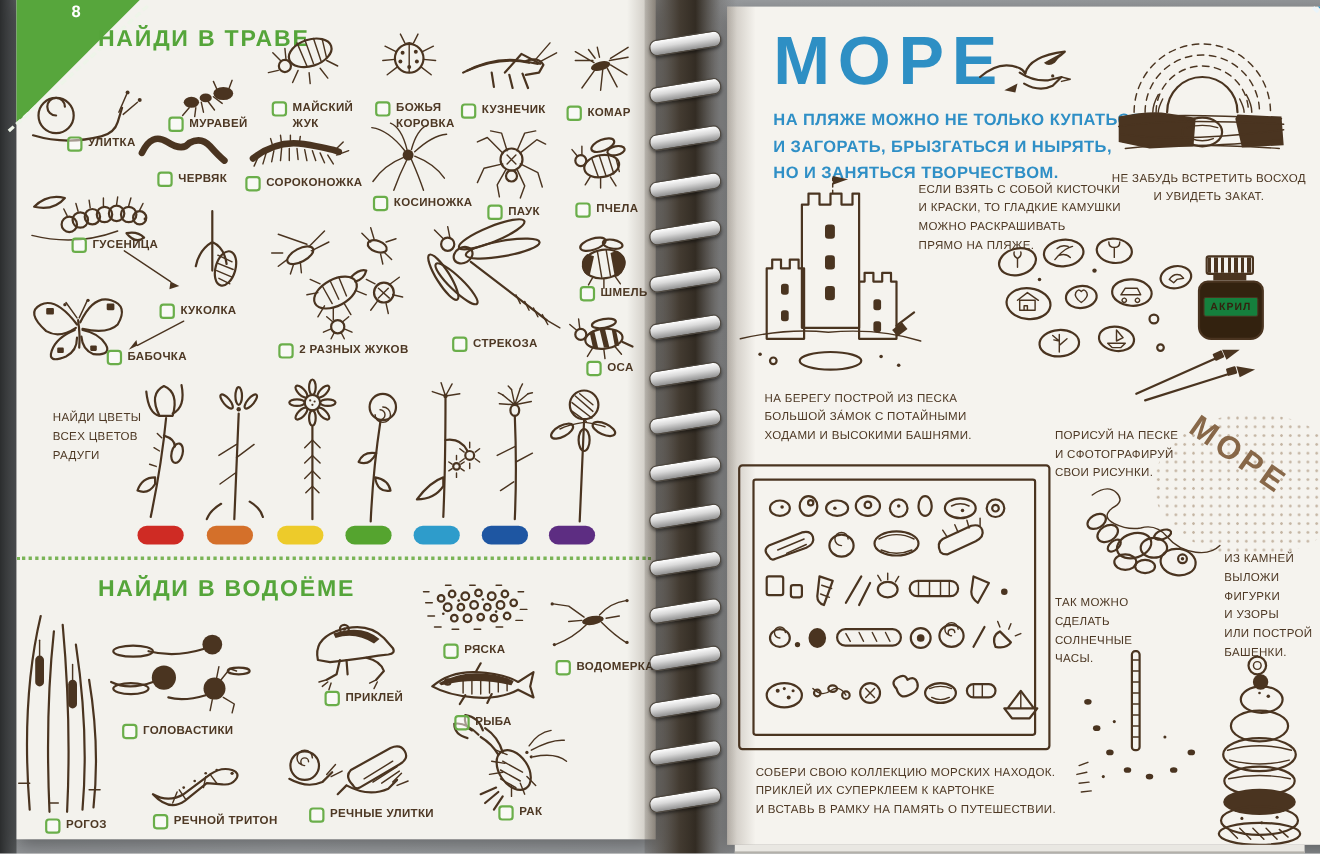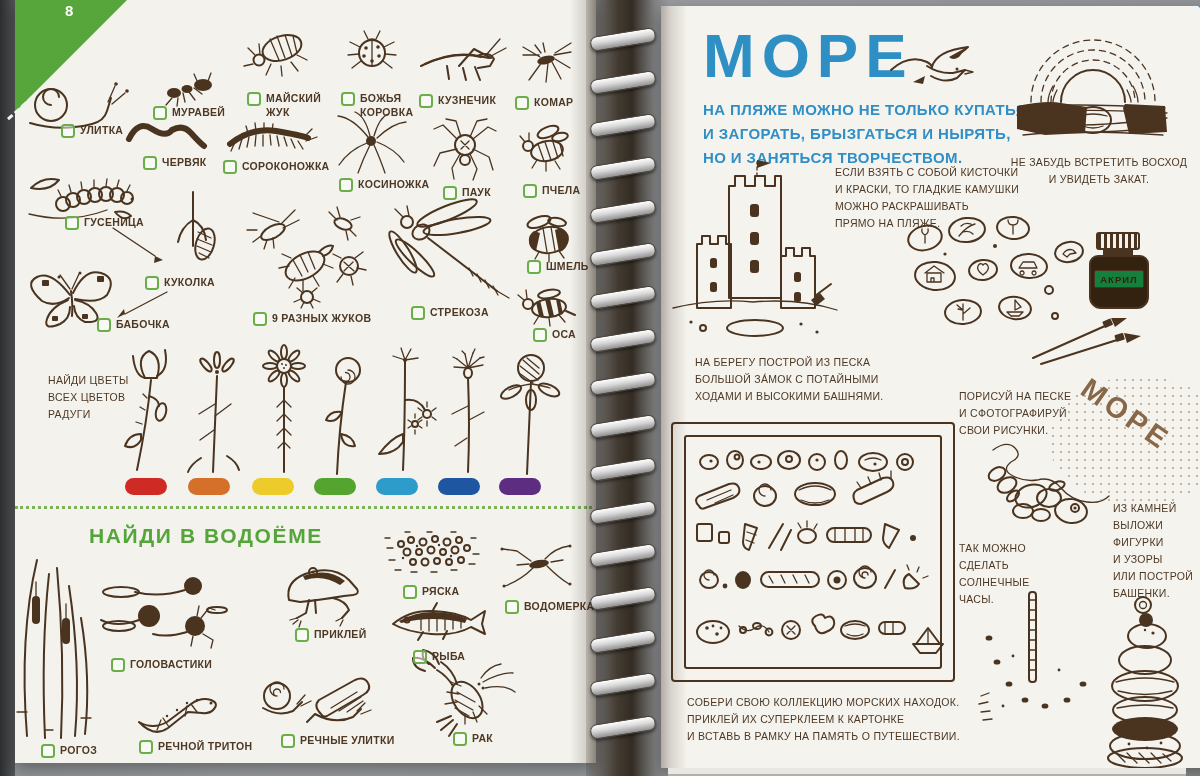--- a/index.html
+++ b/index.html
@@ -59,20 +59,21 @@
 </head>
 <body>
 
 <div class="edge-left"></div>
 
 <div class="page" id="pageL">
   <div class="corner-tl"></div>
   <div class="dash-tl"></div>
   <div class="pgnum">8</div>
 
+  <div class="h" style="left:74px;top:24px">НАЙДИ В ТРАВЕ</div>
 
   <svg class="dd" style="left:2px;top:72px" width="115" height="60" viewBox="0 0 115 60">
     <circle cx="34" cy="33" r="16"></circle>
       <path d="M34 33a8 8 0 1 1 8-8"></path>
     <path d="M13 51q30 9 62 1 12-3 15-13l4-13"></path>
       <path class="thin" d="M91 30l7-16M95 32l13-11"></path>
     <circle class="f" cx="99" cy="12" r="1.8"></circle>
       <circle class="f" cx="110" cy="19" r="1.8"></circle>
     </svg>
   <svg class="dd" style="left:146px;top:72px" width="60" height="35" viewBox="0 0 60 35">
@@ -230,21 +231,21 @@
   <div class="lab" style="left:404px;top:94px"><span class="cb"></span><span>КУЗНЕЧИК</span></div>
   <div class="lab" style="left:500px;top:96px"><span class="cb"></span><span>КОМАР</span></div>
   <div class="lab" style="left:128px;top:156px"><span class="cb"></span><span>ЧЕРВЯК</span></div>
   <div class="lab" style="left:208px;top:160px"><span class="cb"></span><span>СОРОКОНОЖКА</span></div>
   <div class="lab" style="left:324px;top:178px"><span class="cb"></span><span>КОСИНОЖКА</span></div>
   <div class="lab" style="left:428px;top:186px"><span class="cb"></span><span>ПАУК</span></div>
   <div class="lab" style="left:508px;top:184px"><span class="cb"></span><span>ПЧЕЛА</span></div>
   <div class="lab" style="left:50px;top:216px"><span class="cb"></span><span>ГУСЕНИЦА</span></div>
   <div class="lab" style="left:130px;top:276px"><span class="cb"></span><span>КУКОЛКА</span></div>
   <div class="lab" style="left:82px;top:318px"><span class="cb"></span><span>БАБОЧКА</span></div>
-  <div class="lab" style="left:238px;top:312px"><span class="cb"></span><span>9 РАЗНЫХ ЖУКОВ</span></div>
+  <div class="lab" style="left:238px;top:312px"><span class="cb"></span><span>2 РАЗНЫХ ЖУКОВ</span></div>
   <div class="lab" style="left:396px;top:306px"><span class="cb"></span><span>СТРЕКОЗА</span></div>
   <div class="lab" style="left:512px;top:260px"><span class="cb"></span><span>ШМЕЛЬ</span></div>
   <div class="lab" style="left:518px;top:328px"><span class="cb"></span><span>ОСА</span></div>
 
   <div class="t" style="left:33px;top:372px">НАЙДИ ЦВЕТЫ
 ВСЕХ ЦВЕТОВ
 РАДУГИ</div>
   <svg class="dd" style="left:108px;top:346px" width="62" height="130" viewBox="0 0 62 130">
     <path d="M22 32Q12 12 26 5q14 6 8 27z"></path>
       <path d="M22 32q-10-2-12-22M34 30q12-6 8-26"></path>

